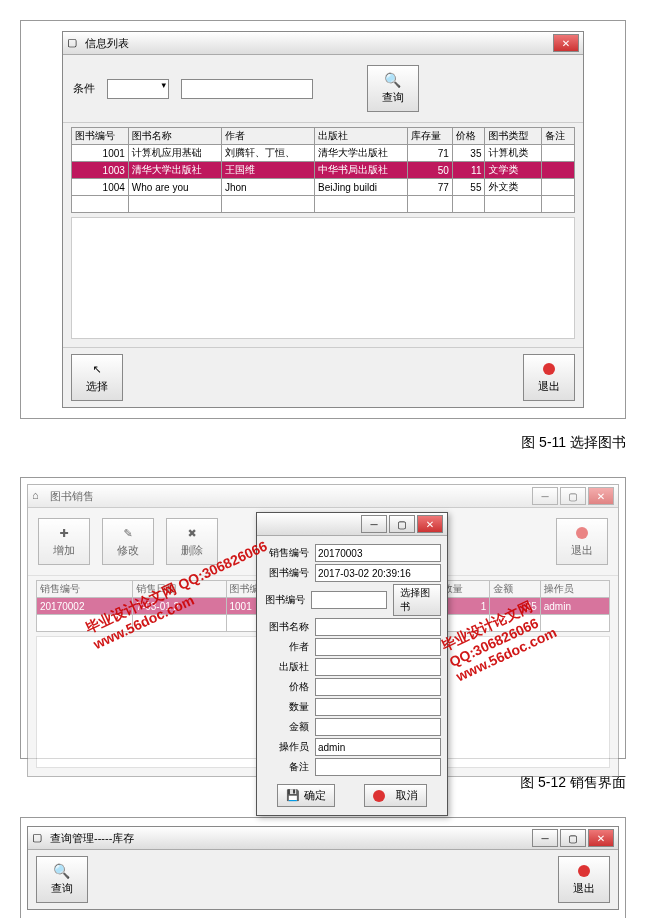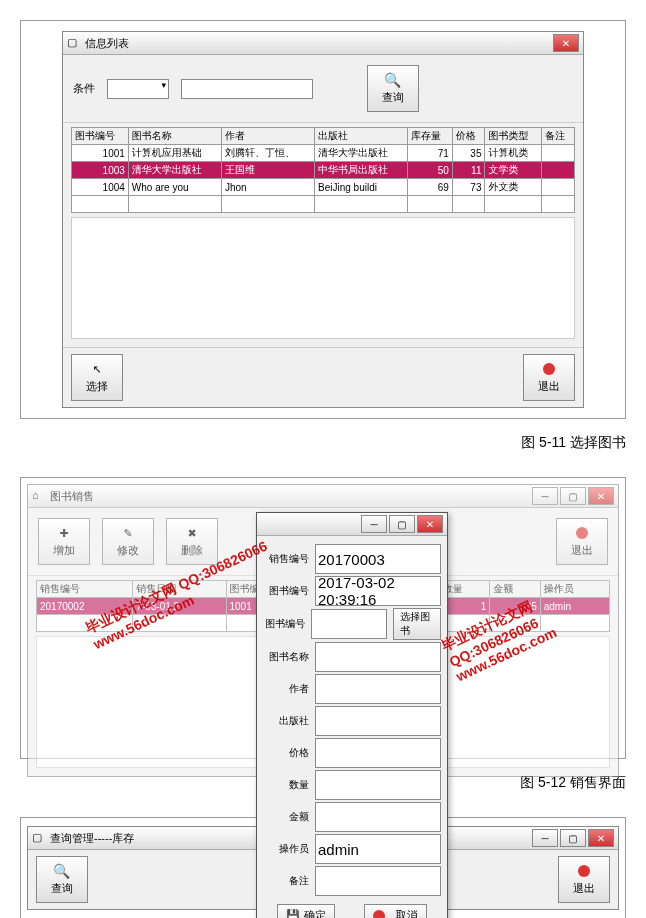--- a/index.html
+++ b/index.html
@@ -21,21 +21,21 @@
 table.grid{width:calc(100% - 16px);margin:4px 8px;border-collapse:collapse;background:#fff;font-size:10px}
 table.grid th,table.grid td{border:1px solid #999;padding:1px 3px;text-align:left;height:14px;white-space:nowrap;overflow:hidden}
 table.grid th{background:#f0f0f0;font-weight:normal}
 table.grid td.num{text-align:right}
 tr.selected td{background:#be185d;color:#fff}
 .content{background:#fff;min-height:120px;margin:0 8px 8px;border:1px solid #ccc}
 .footer{display:flex;justify-content:space-between;padding:6px 8px;border-top:1px solid #ccc}
 .form{padding:6px}
 .form .row{display:flex;align-items:center;margin:2px 0}
 .form .lbl{width:50px;text-align:right;margin-right:6px;font-size:10px}
-.form .fld{flex:0 0 120px;height:16px;border:1px solid #888;background:#fff;font-size:15px;padding:6px 2px;display:flex;align-items:center}
+.form .fld{flex:0 0 120px;height:16px;border:1px solid #888;background:#fff;font-size:10px;padding:0 2px;display:flex;align-items:center}
 .form .sbtn{margin-left:6px;border:1px solid #888;background:linear-gradient(#fff,#e0e0e0);padding:1px 6px;font-size:10px}
 .fig2{position:relative}
 .behind{opacity:0.6}
 .overlay-window{position:absolute;top:34px;left:235px;width:190px;background:#f0f0f0;border:1px solid #555;box-shadow:2px 2px 6px rgba(0,0,0,0.3)}
 .watermark{position:absolute;color:#c00;font-size:14px;transform:rotate(-25deg);pointer-events:none;font-weight:bold;opacity:0.9}
 .red-circle{width:12px;height:12px;border-radius:50%;background:#d33;display:inline-block}
 .magnifier{font-size:14px}
 .fig3-top{display:flex;justify-content:space-between;padding:6px 8px}
 </style>
 </head>
@@ -91,22 +91,22 @@
             <td class="num">50</td>
             <td class="num">11</td>
             <td>文学类</td>
             <td></td>
           </tr>
       <tr>
             <td class="num">1004</td>
             <td>Who are you</td>
             <td>Jhon</td>
             <td>BeiJing buildi</td>
-            <td class="num">69</td>
-            <td class="num">73</td>
+            <td class="num">77</td>
+            <td class="num">55</td>
             <td>外文类</td>
             <td></td>
           </tr>
       <tr>
             <td>&nbsp;</td>
             <td></td>
             <td></td>
             <td></td>
             <td></td>
             <td></td>

